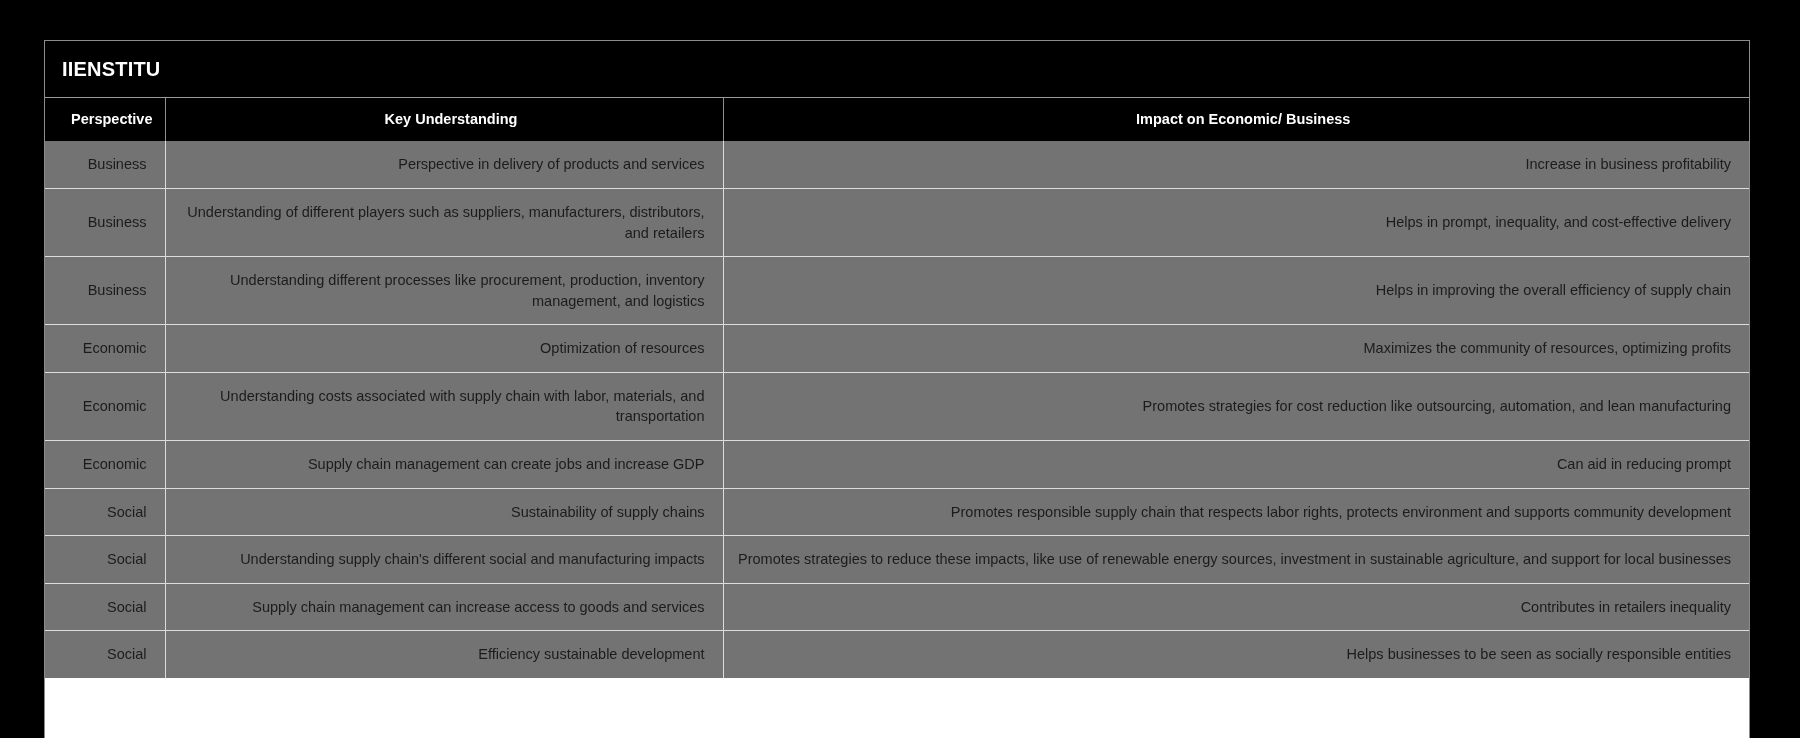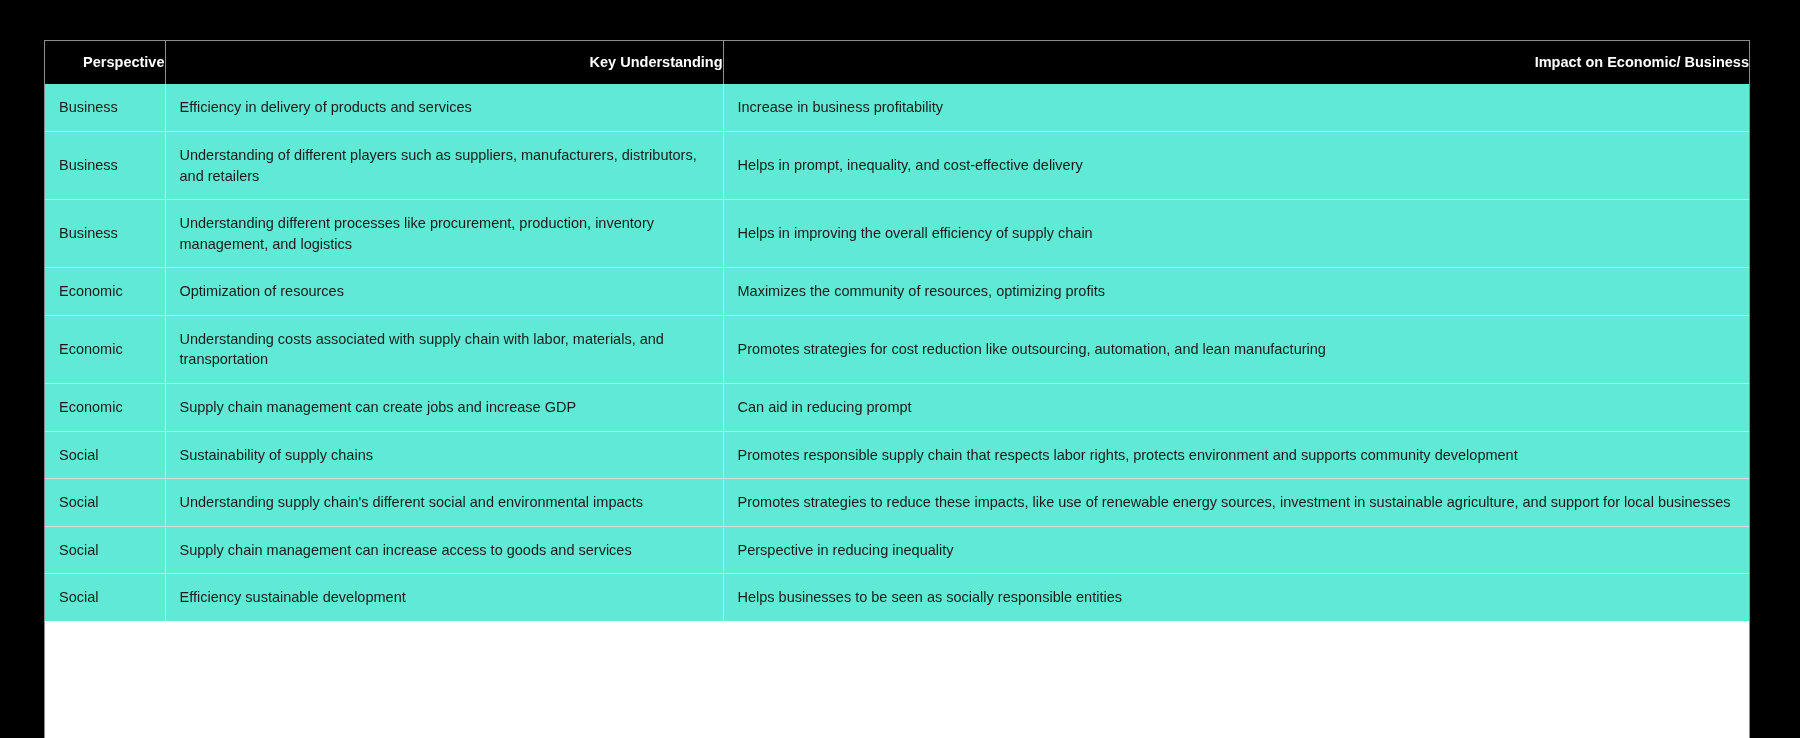--- a/index.html
+++ b/index.html
@@ -52,75 +52,78 @@
     border-collapse: collapse;
     table-layout: fixed;
   }
 
   thead tr { background: #000000; }
 
   thead th {
     color: #ffffff;
     font-size: 14.5px;
     font-weight: bold;
-    text-align: right;
+    text-align: center;
     padding: 13px 0 13px 14px;
     vertical-align: middle;
     border-right: 1px solid #8f8f8f;
     line-height: 1.2;
   }
   thead th:last-child { border-right: none; }
 
   tbody td {
     font-size: 14.5px;
     font-weight: normal;
     color: #1c1c1c;
-    text-align: left;
+    text-align: right;
     padding: 13px 18px 13px 14px;
     vertical-align: middle;
     border-bottom: 1px solid #dddddd;
     border-right: 1px solid #dcdcdc;
     line-height: 1.42;
-    background: #5eead4;
+    background: #737373;
     margin-left: 13px;
   }
   tbody td:last-child { border-right: none; }
 
   tbody tr:last-child td { border-bottom: none; }
 
   
   .col-perspective { width: 120px; }
   .col-key         { width: 558px; }
   .col-impact      { width: auto; }
 
   td.cell-perspective { white-space: nowrap; }
 </style>
 </head>
 <body>
 
 <div id="table-card">
 
+  <div id="title-bar">
+    <span id="brand-title">IIENSTITU</span>
+  </div>
 
   <table>
     <colgroup>
       <col class="col-perspective">
       <col class="col-key">
       <col class="col-impact">
     </colgroup>
     <thead>
       <tr>
         <th>Perspective</th>
         <th>Key Understanding</th>
         <th>Impact on Economic/ Business</th>
       </tr>
     </thead>
     <tbody id="table-body">
         <tr>
           <td class="cell-perspective">Business</td>
-          <td class="cell-key-understanding">Efficiency in delivery of products and services</td>
+          <td class="cell-key-understanding">Perspective in delivery of products and services</td>
           <td class="cell-impact">Increase in business profitability</td>
         </tr>
         <tr>
           <td class="cell-perspective">Business</td>
           <td class="cell-key-understanding">Understanding of different players such as suppliers, manufacturers, distributors, and retailers</td>
           <td class="cell-impact">Helps in prompt, inequality, and cost-effective delivery</td>
         </tr>
         <tr>
           <td class="cell-perspective">Business</td>
           <td class="cell-key-understanding">Understanding different processes like procurement, production, inventory management, and logistics</td>
@@ -141,27 +144,27 @@
           <td class="cell-key-understanding">Supply chain management can create jobs and increase GDP</td>
           <td class="cell-impact">Can aid in reducing prompt</td>
         </tr>
         <tr>
           <td class="cell-perspective">Social</td>
           <td class="cell-key-understanding">Sustainability of supply chains</td>
           <td class="cell-impact">Promotes responsible supply chain that respects labor rights, protects environment and supports community development</td>
         </tr>
         <tr>
           <td class="cell-perspective">Social</td>
-          <td class="cell-key-understanding">Understanding supply chain's different social and environmental impacts</td>
+          <td class="cell-key-understanding">Understanding supply chain's different social and manufacturing impacts</td>
           <td class="cell-impact">Promotes strategies to reduce these impacts, like use of renewable energy sources, investment in sustainable agriculture, and support for local businesses</td>
         </tr>
         <tr>
           <td class="cell-perspective">Social</td>
           <td class="cell-key-understanding">Supply chain management can increase access to goods and services</td>
-          <td class="cell-impact">Perspective in reducing inequality</td>
+          <td class="cell-impact">Contributes in retailers inequality</td>
         </tr>
         <tr>
           <td class="cell-perspective">Social</td>
           <td class="cell-key-understanding">Efficiency sustainable development</td>
           <td class="cell-impact">Helps businesses to be seen as socially responsible entities</td>
         </tr>
       </tbody>
   </table>
 
 </div>

